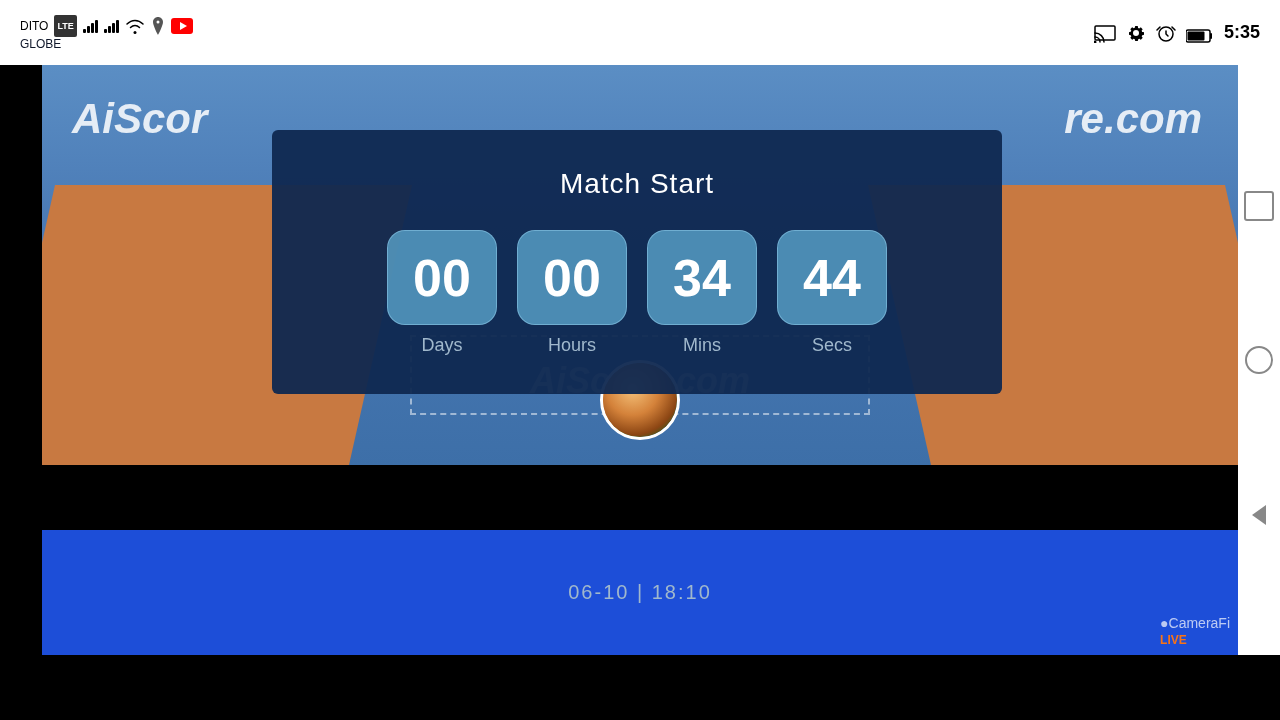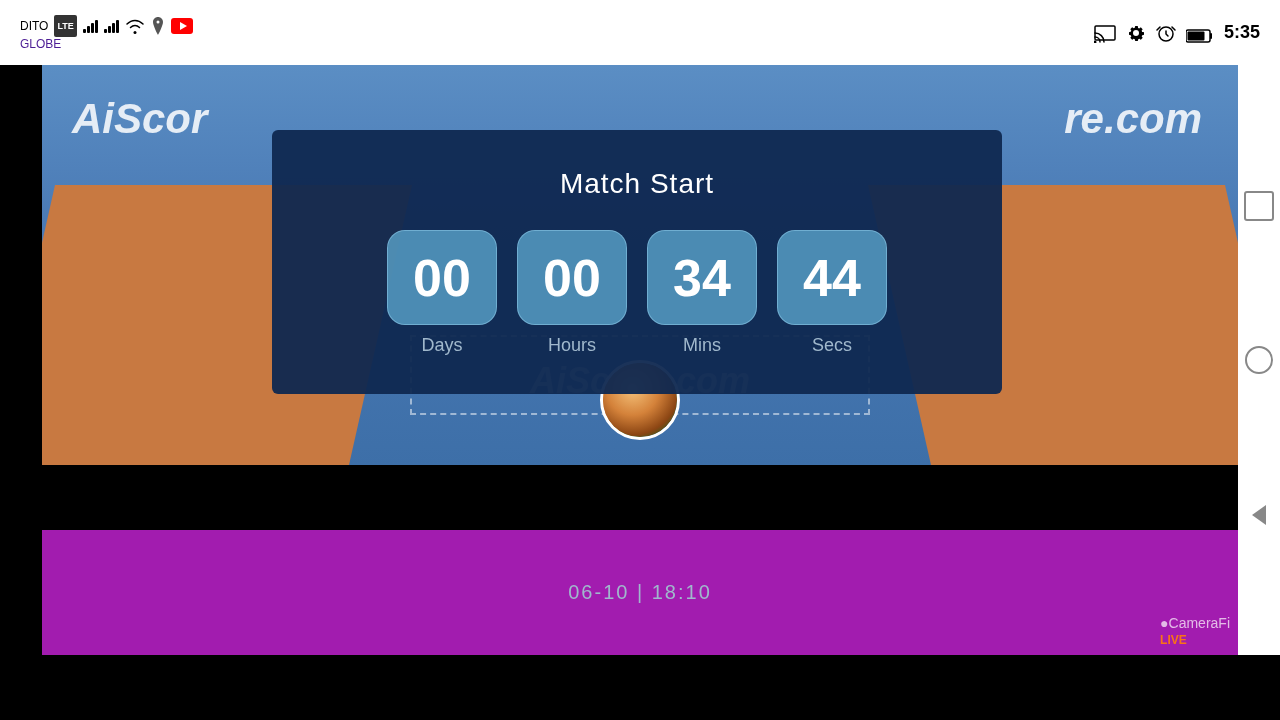--- a/index.html
+++ b/index.html
@@ -249,21 +249,21 @@
       font-size: 18px;
     }
 
     
     .bottom-section {
       position: absolute;
       top: 465px;
       left: 0;
       width: 1196px;
       height: 125px;
-      background: #a21caf;
+      background: #1d4ed8;
       display: flex;
       flex-direction: column;
       align-items: center;
       justify-content: center;
       gap: 8px;
     }
 
     .match-date-time {
       color: #a0b8cc;
       font-size: 20px;
@@ -423,21 +423,21 @@
 
       <svg width="14" height="18" viewBox="0 0 14 18" fill="#555">
         <path d="M7 0C4.24 0 2 2.24 2 5c0 3.75 5 13 5 13s5-9.25 5-13c0-2.76-2.24-5-5-5zm0 6.5a1.5 1.5 0 1 1 0-3 1.5 1.5 0 0 1 0 3z"></path>
       </svg>
 
       <svg width="22" height="16" viewBox="0 0 22 16" fill="none">
         <rect x="0" y="0" width="22" height="16" rx="3" fill="#ff0000"></rect>
         <polygon points="9,4 16,8 9,12" fill="white"></polygon>
       </svg>
     </div>
-    <span style="font-size:12px; color:#4c1d95;">GLOBE</span>
+    <span style="font-size:12px; color:#0f172a;">GLOBE</span>
   </div>
   <div class="status-bar-right">
 
     <svg width="22" height="18" viewBox="0 0 22 18" fill="none">
       <rect x="1" y="1" width="20" height="14" rx="1" stroke="#000" stroke-width="1.5" fill="none"></rect>
       <path d="M1 12c2.8 0 5 2.2 5 5" stroke="#000" stroke-width="1.5" fill="none" stroke-linecap="round"></path>
       <path d="M1 8c5 0 9 4 9 9" stroke="#000" stroke-width="1.5" fill="none" stroke-linecap="round"></path>
       <circle cx="1" cy="17" r="1.5" fill="#000"></circle>
     </svg>
 

